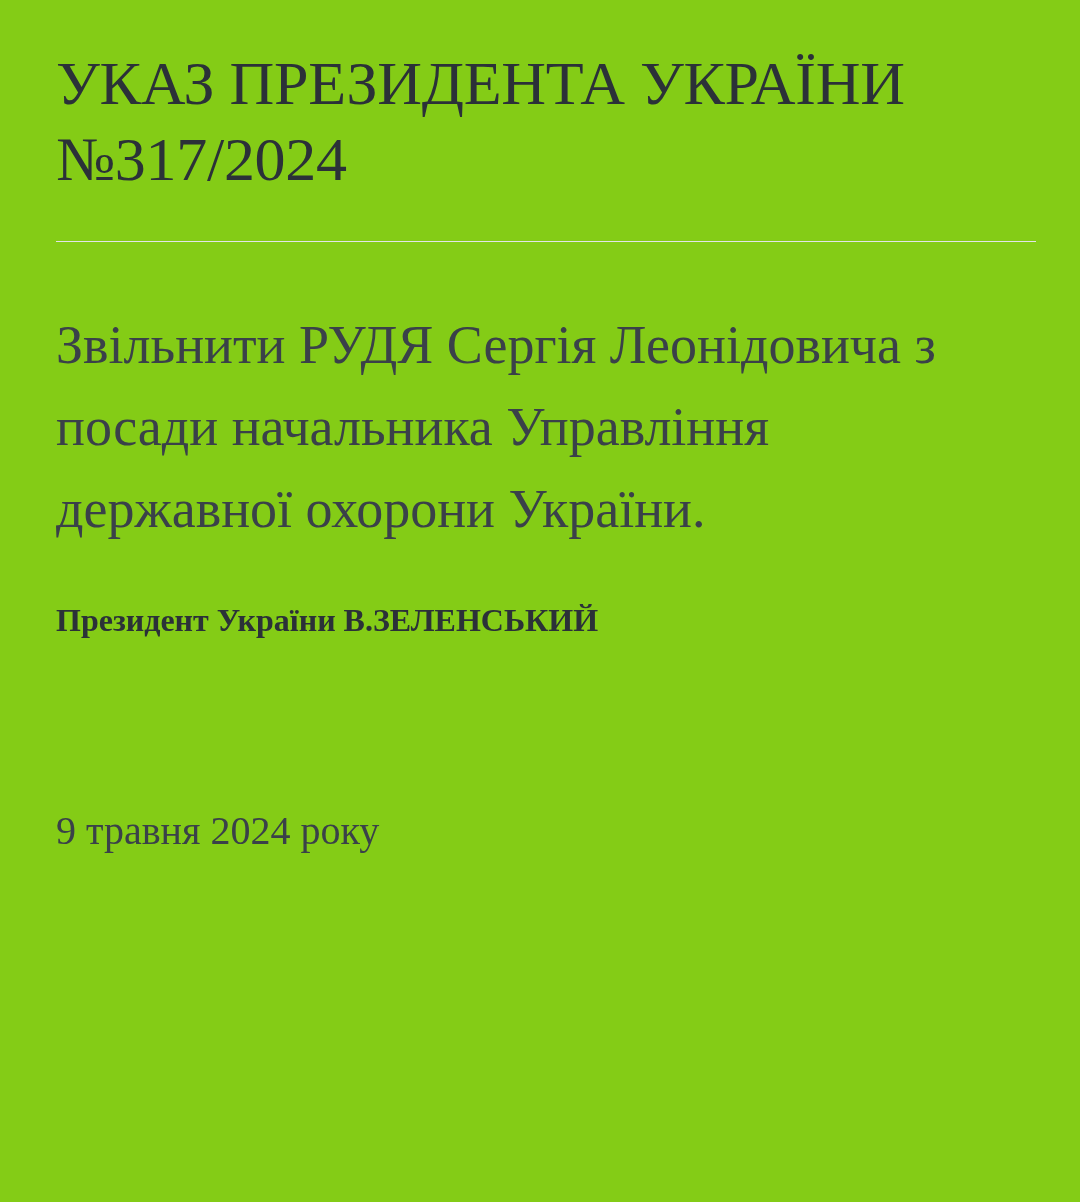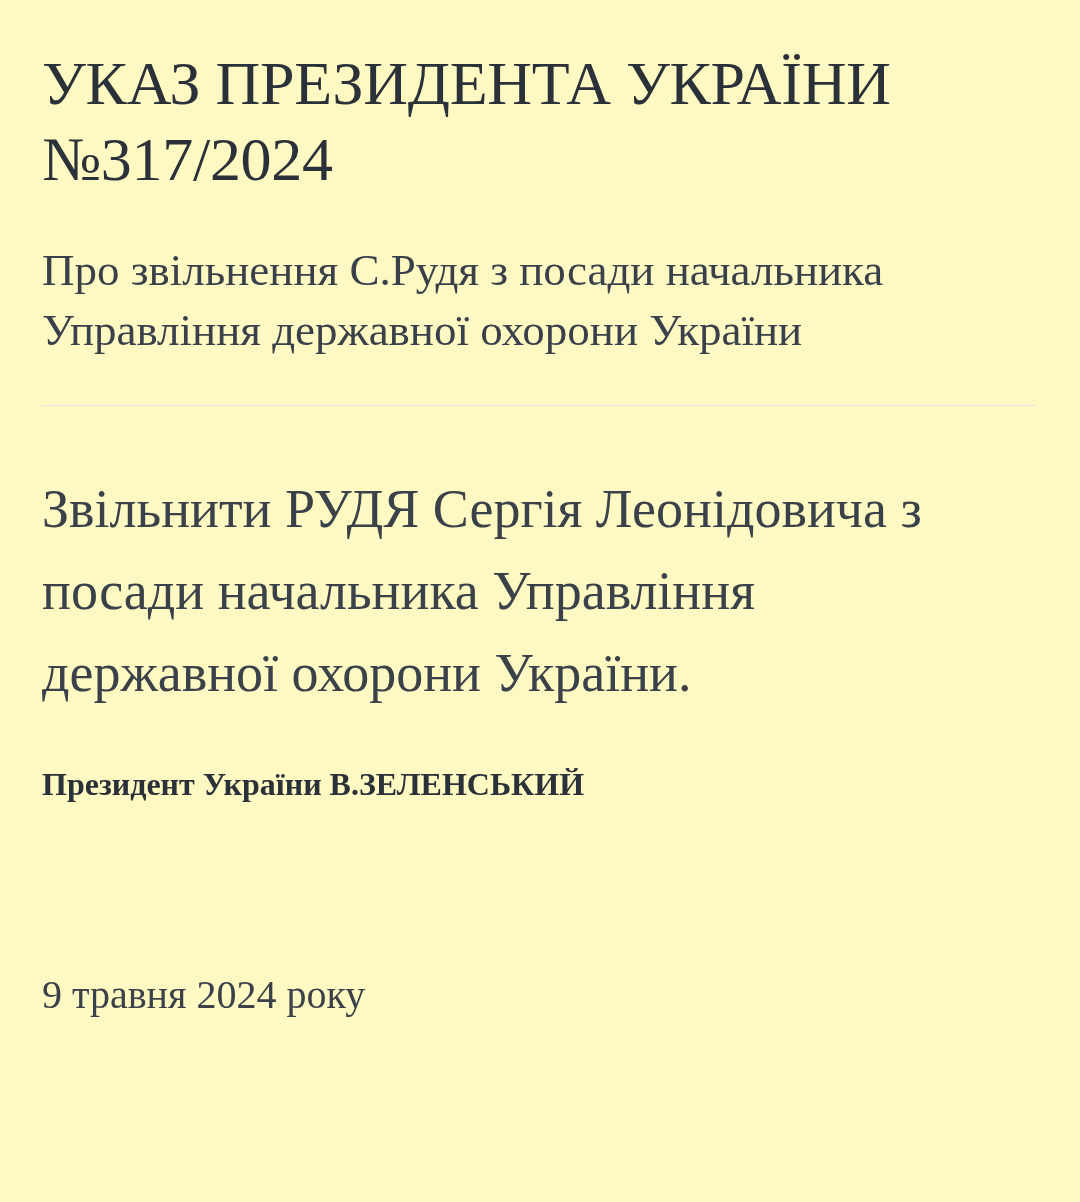--- a/index.html
+++ b/index.html
@@ -12,22 +12,22 @@
     width: 1080px;
     min-height: 1202px;
     font-family: "Liberation Serif", "DejaVu Serif", serif;
     color: #2f3640;
     -webkit-font-smoothing: antialiased;
   }
   .page {
     box-sizing: border-box;
     width: 1080px;
     min-height: 1202px;
-    padding: 46px 44px 0 42px;
-    background: #fef9c3;
+    padding: 46px 44px 0 56px;
+    background: #84cc16;
   }
   .doc-title {
     font-size: 62px;
     line-height: 1.22;
     font-weight: 400;
     letter-spacing: -0.3px;
     color: #2b3138;
     margin: 0 0 44px 0;
     max-width: 900px;
   }
@@ -68,21 +68,20 @@
     margin: 0 0 40px 0;
   }
 </style>
 </head>
 <body>
 
 <div class="page">
 
   <h1 class="doc-title">УКАЗ ПРЕЗИДЕНТА УКРАЇНИ №317/2024</h1>
 
-  <h2 class="doc-subtitle">Про звільнення С.Рудя з посади начальника Управління державної охорони України</h2>
 
   <hr class="divider">
 
   <p class="body-text">Звільнити РУДЯ Сергія Леонідовича з посади начальника Управління державної охорони України.</p>
 
   <p class="signature">Президент України В.ЗЕЛЕНСЬКИЙ</p>
 
   <p class="date-line">9 травня 2024 року</p>
 
 </div>

